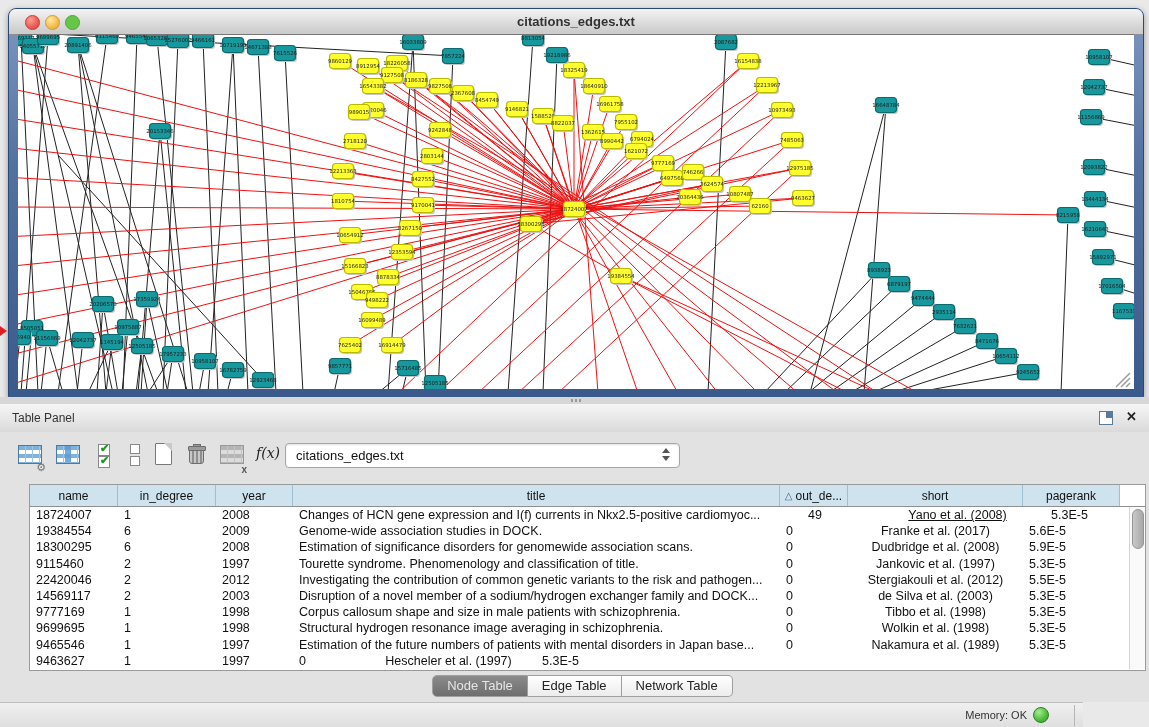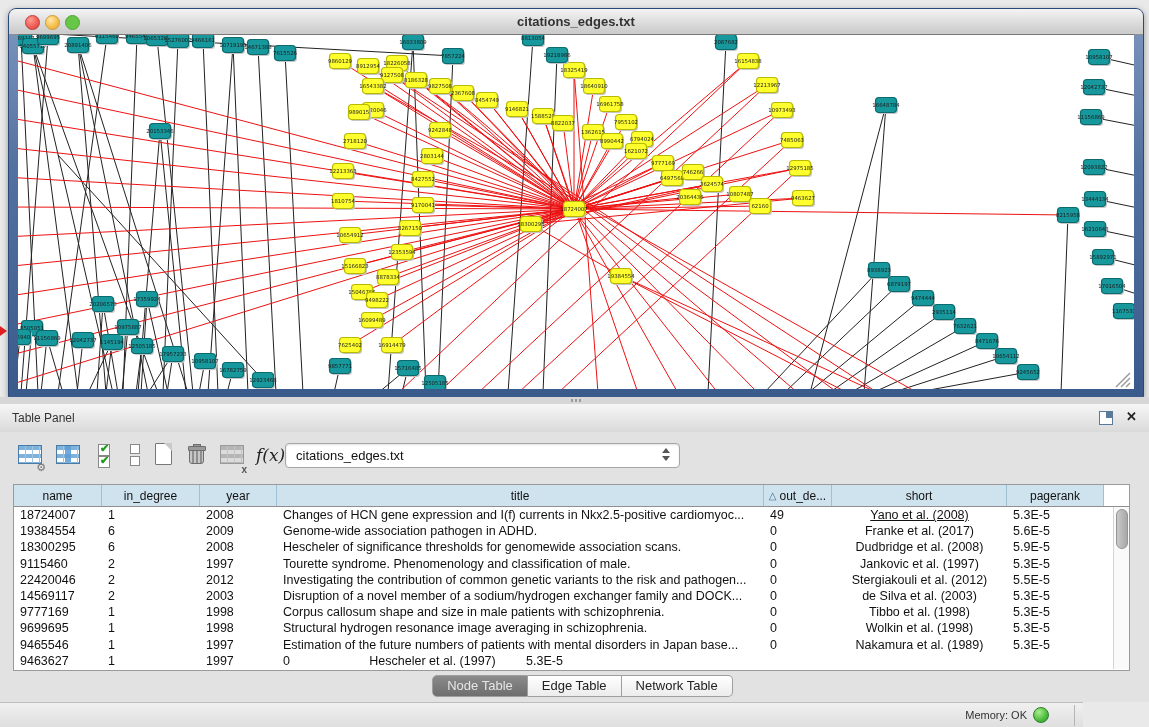--- a/index.html
+++ b/index.html
@@ -57,31 +57,31 @@
   .xmark{position:absolute;right:-1px;bottom:-5px;font-size:10px;font-weight:bold;color:#555;}
   .chk{position:absolute;left:6px;width:10px;height:10px;border:1px solid #888;background:#fff;}
   .chk .tick{position:absolute;left:1px;top:-3px;font-size:11px;color:#1f9b1f;font-weight:bold;}
   .page-ic{position:absolute;left:5px;top:1px;width:15px;height:20px;background:#fff;border:1px solid #777;border-radius:1px;}
   .page-ic::after{content:"";position:absolute;right:-1px;top:-1px;border:4px solid #c9c9c9;border-left-color:transparent;border-bottom-color:transparent;}
   .trash-ic{position:absolute;left:4px;top:2px;width:16px;height:18px;}
   .trash-ic .lid{position:absolute;left:0;top:2px;width:16px;height:3px;background:#9b9b9b;border:1px solid #6d6d6d;border-radius:1px;}
   .trash-ic .hd{position:absolute;left:5px;top:0;width:6px;height:2px;background:#9b9b9b;border:1px solid #6d6d6d;}
   .trash-ic .bd{position:absolute;left:1px;top:6px;width:13px;height:12px;border:1px solid #6d6d6d;border-radius:0 0 3px 3px;
        background:repeating-linear-gradient(90deg,#c7c7c7 0 2px,#8f8f8f 2px 4px);}
-  .fx{position:absolute;top:5px;font-family:"DejaVu Serif",serif;font-style:italic;font-size:17px;color:#222;}
+  .fx{position:absolute;top:5px;font-family:"DejaVu Serif",serif;font-style:italic;font-size:14px;color:#222;}
 
   .combo{position:absolute;left:285px;top:3px;width:393px;height:23px;background:#fff;
        border:1px solid #a6a6a6;border-radius:4px;box-shadow:inset 0 1px 2px rgba(0,0,0,.12);}
   .combo .val{position:absolute;left:10px;top:4px;font-size:13px;color:#111;}
   .combo .arrows{position:absolute;right:9px;top:4px;}
   .combo .up{width:0;height:0;border-left:4px solid transparent;border-right:4px solid transparent;border-bottom:5px solid #555;margin-bottom:3px;}
   .combo .dn{width:0;height:0;border-left:4px solid transparent;border-right:4px solid transparent;border-top:5px solid #555;}
 
   
-  .tbl{position:absolute;left:13px;top:52px;width:1115px;height:185px;background:#fff;border:1px solid #9a9a9a;}
+  .tbl{position:absolute;left:29px;top:52px;width:1115px;height:185px;background:#fff;border:1px solid #9a9a9a;}
   .thead{display:flex;height:21px;border-bottom:1px solid #8f8f8f;}
   .th{background:#cfe3ef;border-right:1px solid #9fc0d4;font-size:12px;color:#111;
       display:flex;align-items:center;justify-content:center;box-sizing:border-box;}
   .th .sortup{color:#3c6e91;margin-right:3px;font-size:10px;}
   .th-stub{flex:1;background:#fff;}
   .trow{display:flex;height:16.2px;font-size:12.5px;color:#111;}
   .td{box-sizing:border-box;padding-left:6px;white-space:nowrap;overflow:hidden;display:flex;align-items:center;}
   .td.center{justify-content:center;padding-left:0;}
   .vscroll{position:absolute;right:0;top:22px;width:15px;height:162px;background:#fafafa;border-left:1px solid #d5d5d5;}
   .vscroll .thumb{position:absolute;left:2px;top:2px;width:10px;height:38px;border-radius:6px;
@@ -914,47 +914,47 @@
           <span>pagerank</span>
         </div>
         <div class="th-stub"></div>
       </div>
     <div id="tbody">
         <div class="trow">
           <div class="td" style="width: 88px;">18724007</div>
           <div class="td" style="width: 98px;">1</div>
           <div class="td" style="width: 77px;">2008</div>
           <div class="td" style="width: 487px;">Changes of HCN gene expression and I(f) currents in Nkx2.5-positive cardiomyoc...</div>
-          <div class="td" style="width: 68px;">49</div>
+          <div class="td" style="width: 68px; margin-left: 22px;">49</div>
           <div class="td center" style="width: 175px; text-decoration: underline;">Yano et al. (2008)</div>
           <div class="td" style="width: 97px;">5.3E-5</div>
         </div>
         <div class="trow">
           <div class="td" style="width: 88px;">19384554</div>
           <div class="td" style="width: 98px;">6</div>
           <div class="td" style="width: 77px;">2009</div>
-          <div class="td" style="width: 487px;">Genome-wide association pathogen in ADHD.</div>
+          <div class="td" style="width: 487px;">Genome-wide association studies in DOCK.</div>
           <div class="td" style="width: 68px;">0</div>
           <div class="td center" style="width: 175px;">Franke et al. (2017)</div>
           <div class="td" style="width: 97px;">5.6E-5</div>
         </div>
         <div class="trow">
           <div class="td" style="width: 88px;">18300295</div>
           <div class="td" style="width: 98px;">6</div>
           <div class="td" style="width: 77px;">2008</div>
-          <div class="td" style="width: 487px;">Hescheler of significance thresholds for genomewide association scans.</div>
+          <div class="td" style="width: 487px;">Estimation of significance disorders for genomewide association scans.</div>
           <div class="td" style="width: 68px;">0</div>
           <div class="td center" style="width: 175px;">Dudbridge et al. (2008)</div>
           <div class="td" style="width: 97px;">5.9E-5</div>
         </div>
         <div class="trow">
           <div class="td" style="width: 88px;">9115460</div>
           <div class="td" style="width: 98px;">2</div>
           <div class="td" style="width: 77px;">1997</div>
-          <div class="td" style="width: 487px;">Tourette syndrome. Phenomenology and classification of male.</div>
+          <div class="td" style="width: 487px;">Tourette syndrome. Phenomenology and classification of title.</div>
           <div class="td" style="width: 68px;">0</div>
           <div class="td center" style="width: 175px;">Jankovic et al. (1997)</div>
           <div class="td" style="width: 97px;">5.3E-5</div>
         </div>
         <div class="trow">
           <div class="td" style="width: 88px;">22420046</div>
           <div class="td" style="width: 98px;">2</div>
           <div class="td" style="width: 77px;">2012</div>
           <div class="td" style="width: 487px;">Investigating the contribution of common genetic variants to the risk and pathogen...</div>
           <div class="td" style="width: 68px;">0</div>

